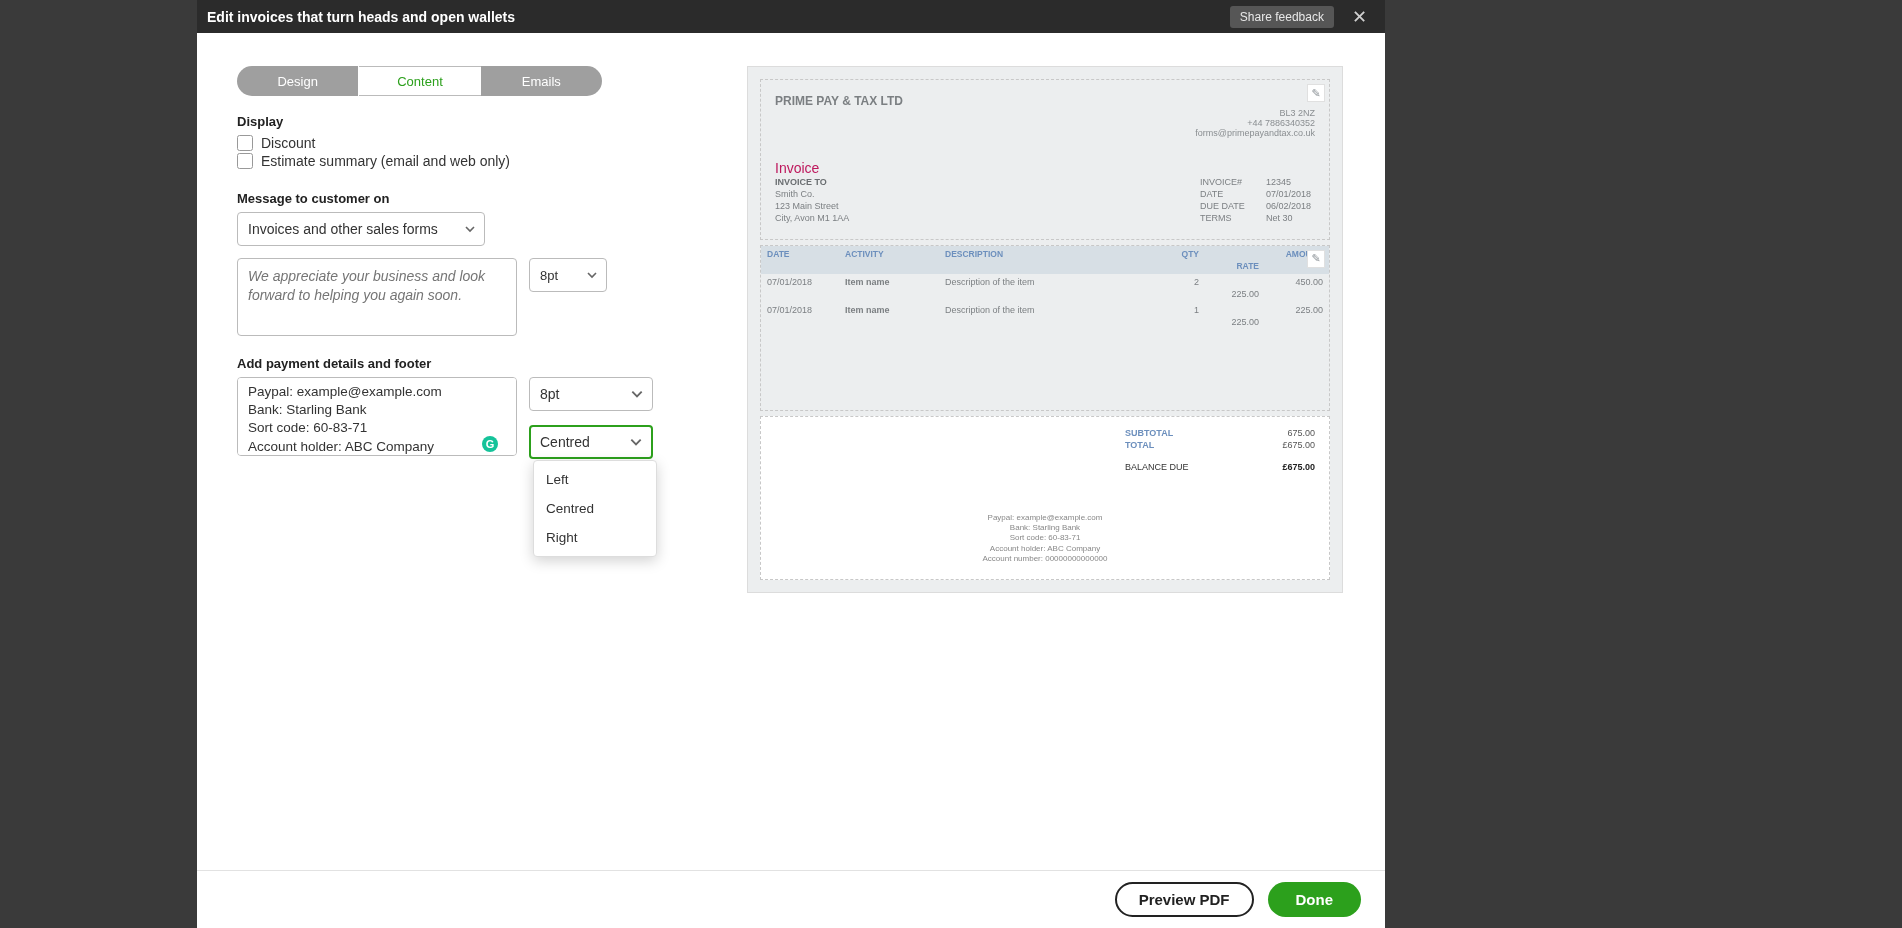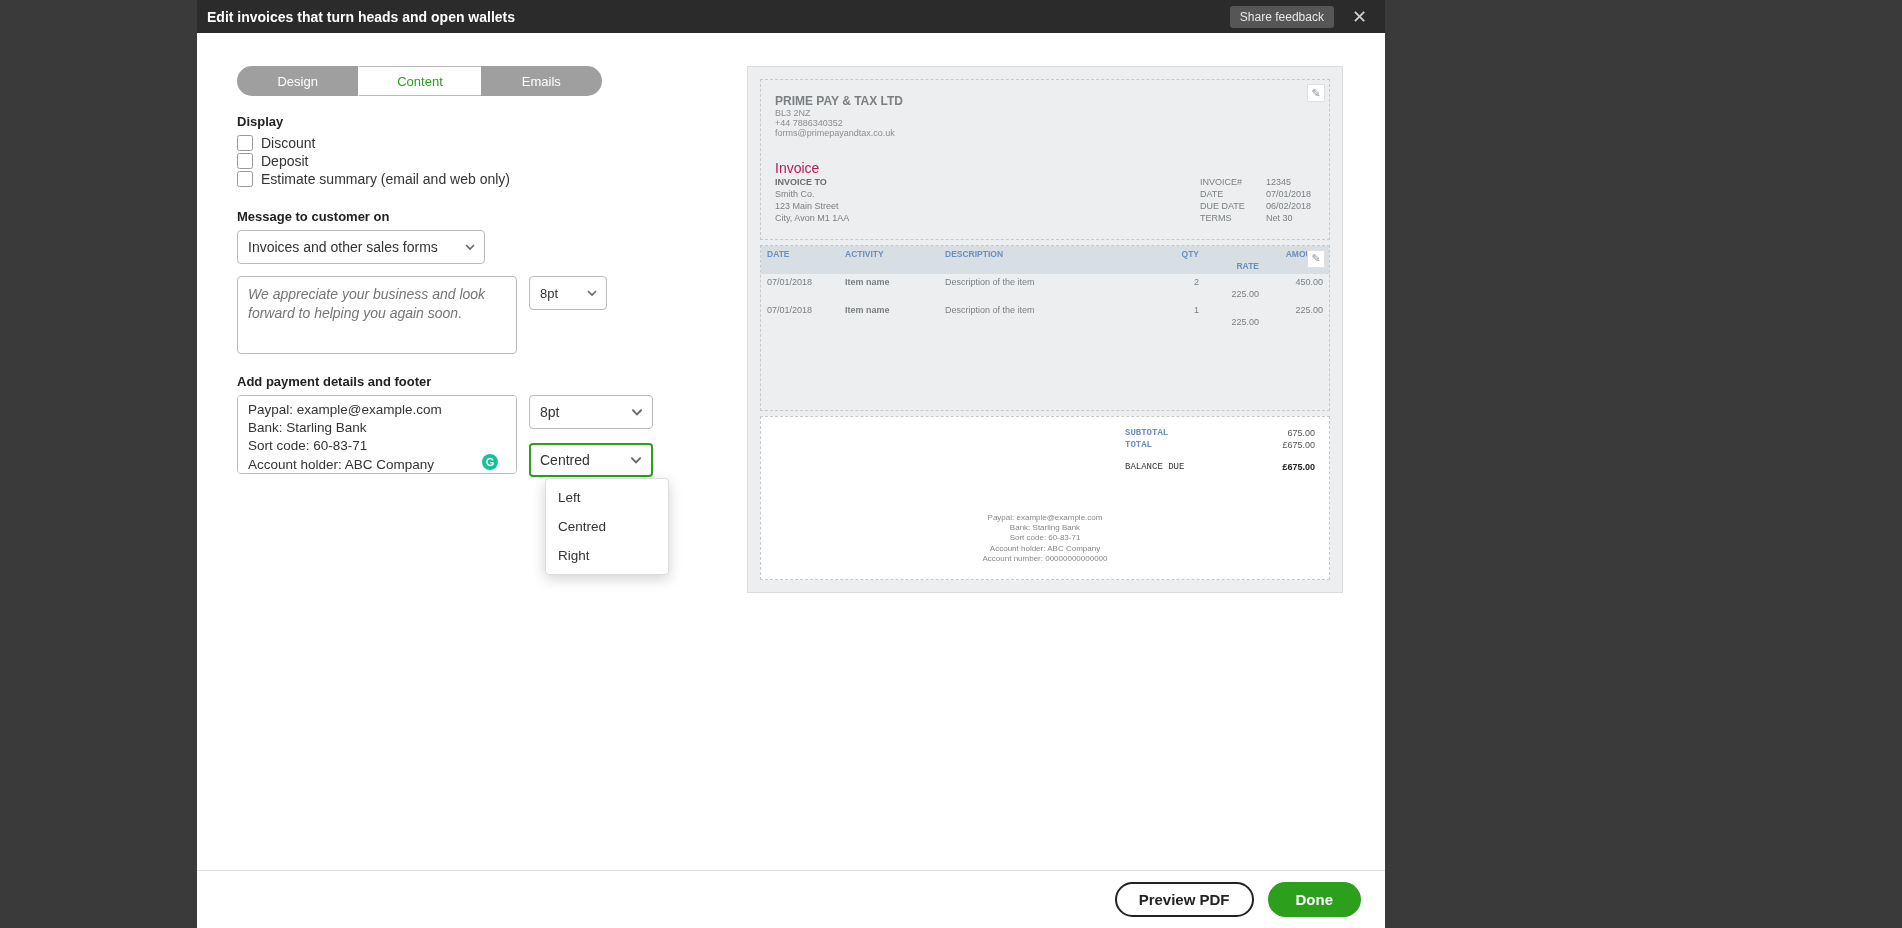--- a/index.html
+++ b/index.html
@@ -257,21 +257,21 @@
       background: #fff;
       border: 1px solid #e0e0e0;
       display: flex;
       align-items: center;
       justify-content: center;
       color: #8e9499;
       font-size: 11px;
       cursor: pointer;
     }
     .company-name { font-weight: 700; color: #7b7f82; font-size: 12px; }
-    .company-line { font-size: 9px; color: #8a8e91; }
+    .company-line { font-size: 9px; color: #8a8e91; text-align: right; }
     .invoice-heading { color: #be185d; font-size: 14px; font-weight: 400; margin-top: 22px; margin-bottom: 0;}
     .inv-columns { display: flex; justify-content: space-between; }
     .inv-left-col { font-size: 9px; color: #7b7f82; line-height: 1.35;}
     .inv-left-col .hdr { font-weight: 700; color: #6a6e71;}
     .inv-right-col { font-size: 9px; color: #7b7f82; text-align: right; line-height: 1.35;}
     .inv-right-col .lbl { display: inline-block; width: 60px; text-align: left; font-weight: 400;}
     .inv-right-col .val { display: inline-block; width: 55px; text-align: left; padding-left: 6px;}
     .table-header-row {
       display: flex;
       background: #d7dfe5;
@@ -292,21 +292,21 @@
     .c-qty  { width: 40px; text-align: right;}
     .c-rate { width: 60px; text-align: right; margin-top: 12px;}
     .c-amt  { width: 64px; text-align: right;}
     .totals-block {
       margin-left: auto;
       width: 190px;
       font-size: 9px;
       color: #555;
     }
     .totals-row { display: flex; justify-content: space-between; padding: 1px 0;}
-    .totals-row .tlbl { color: #6c8fbd; font-weight: 600; font-family: Liberation Mono, monospace;}
+    .totals-row .tlbl { color: #6c8fbd; font-weight: 600;}
     .totals-row.balance .tlbl { color: #333; font-weight: 400;}
     .totals-row.balance .tval { font-weight: 700; color: #222;}
     .footer-lines {
       text-align: center;
       font-size: 8px;
       color: #888;
       margin-top: 40px;
       line-height: 1.3;
     }
 
@@ -362,24 +362,20 @@
         <div class="tab">Design</div>
         <div class="tab active">Content</div>
         <div class="tab">Emails</div>
       </div>
 
 
       <div class="sub-label">Display</div>
       <div class="checkbox-row">
         <div class="checkbox-box"></div>
         <div class="checkbox-label">Discount</div>
-      </div>
-      <div class="checkbox-row">
-        <div class="checkbox-box"></div>
-        <div class="checkbox-label">Deposit</div>
       </div>
       <div class="checkbox-row">
         <div class="checkbox-box"></div>
         <div class="checkbox-label">Estimate summary (email and web only)</div>
       </div>
 
       <div class="sub-label" style="margin-top:22px;">Message to customer on</div>
       <div class="select-wrap" style="width:248px; margin-top:2px;">
         <span>Invoices and other sales forms</span>
         <span class="select-caret">
@@ -418,21 +414,21 @@
           </div>
           <div style="position:relative;">
             <div class="select-wrap med focus">
               <span>Centred</span>
               <span class="select-caret">
                   <svg width="14" height="14" viewBox="0 0 12 12">
                     <path d="M2 4l4 4 4-4" fill="none" stroke="#666" stroke-width="1.6"></path>
                   </svg>
                 </span>
             </div>
-            <div class="dropdown-menu" style="left:16px; top:35px;">
+            <div class="dropdown-menu" style="left:4px; top:35px;">
               <div class="dropdown-item">Left</div>
               <div class="dropdown-item">Centred</div>
               <div class="dropdown-item">Right</div>
             </div>
           </div>
         </div>
       </div>
 
     </div>
 

